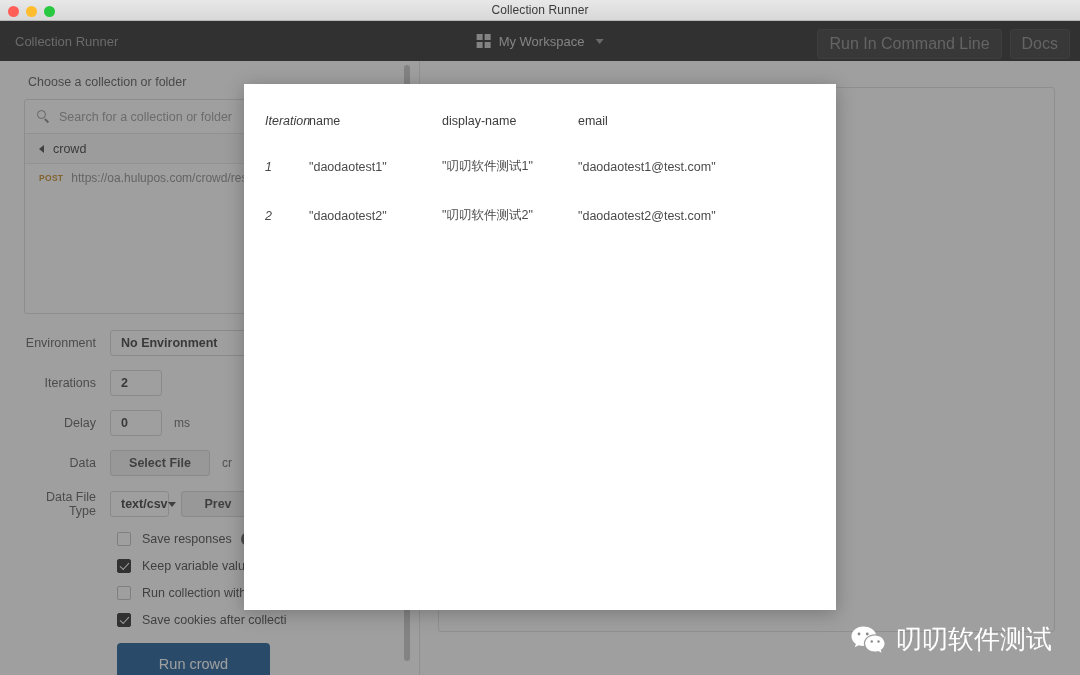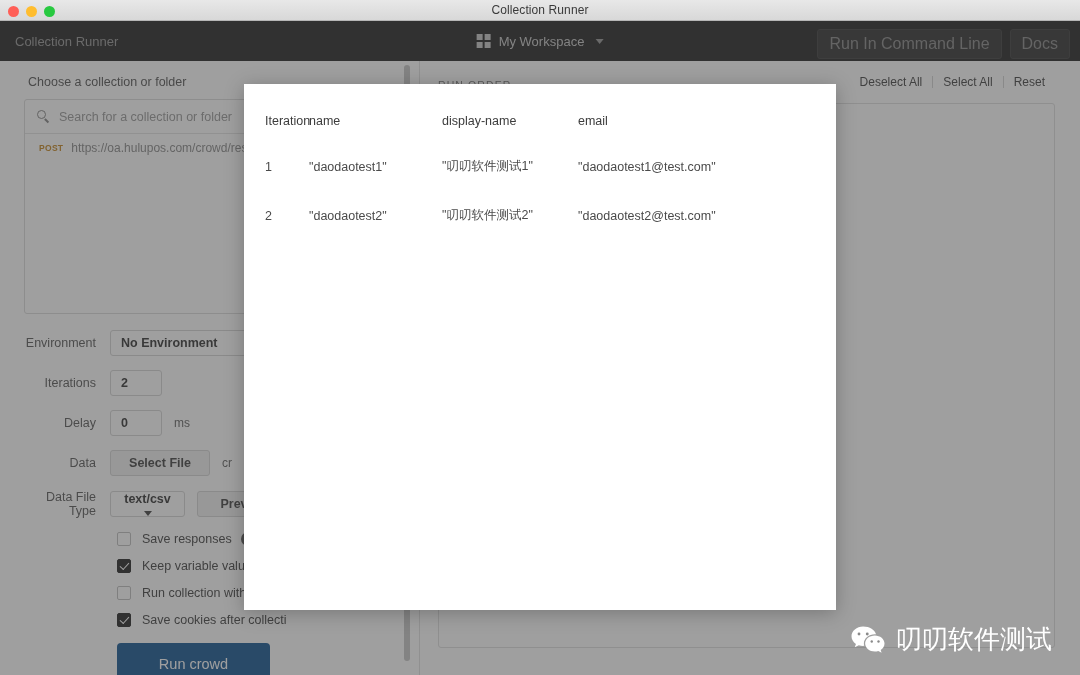--- a/index.html
+++ b/index.html
@@ -135,21 +135,21 @@
     font-size: 12.5px; color: #3c3c3c; padding: 0 10px; font-weight: bold;
   }
   .env-ctrl { width: 180px; }
   .num-ctrl { width: 52px; }
   .unit { font-size: 12px; color: #6a6a6a; margin-left: 12px; }
   .select-file {
     width: 100px; justify-content: center; color: #4a4a4a; background: #f2f2f2;
   }
   .filename { font-size: 12px; color: #6b6b6b; margin-left: 12px; white-space: nowrap; }
   .filetype {
-    width: 75px; justify-content: space-between; flex-direction: column;
+    width: 59px; justify-content: space-between;
   }
   .preview-btn {
     width: 74px; justify-content: center; margin-left: 12px;
     background: #f2f2f2; color: #4a4a4a;
   }
   .caret-sm {
     width: 0; height: 0;
     border-left: 4px solid transparent; border-right: 4px solid transparent;
     border-top: 5px solid #4a4a4a;
   }
@@ -238,21 +238,21 @@
   .modal-body { padding: 30px 0 0 0; }
   .ptable { width: 100%; border-collapse: collapse; table-layout: fixed; }
   .ptable th {
     text-align: left; font-size: 12.5px; font-weight: normal; color: #3c3c3c;
     padding: 0 0 30px 0;
   }
   .ptable td {
     text-align: left; font-size: 12.5px; color: #4a4a4a;
     padding: 0 0 32px 0;
   }
-  .col-iter { width: 65px; padding-left: 21px !important; }
+  .col-iter { width: 65px; padding-left: 21px !important; font-style: italic; }
   .col-name { width: 133px; }
   .col-disp { width: 136px; }
   .col-mail { width: auto; }
 
   
   .watermark {
     position: absolute; right: 28px; bottom: 18px;
     display: flex; align-items: center; gap: 10px;
     z-index: 40;
   }
@@ -301,20 +301,24 @@
         <div class="section-label">Choose a collection or folder</div>
 
         <div class="collbox">
           <div class="searchrow">
             <span class="search-icon">
               <span class="ring"></span>
                 <span class="hndl"></span>
             </span>
             <span class="search-ph">Search for a collection or folder</span>
           </div>
+          <div class="crowdrow">
+            <span class="tri-left"></span>
+            <span class="crowd-name">crowd</span>
+          </div>
           <div class="reqrow">
             <span class="method">POST</span>
             <span class="requrl">https://oa.hulupos.com/crowd/rest/use</span>
           </div>
         </div>
 
         <div class="form">
           <div class="frow">
             <div class="flabel">Environment</div>
             <div class="fctrl env-ctrl">No Environment</div>
@@ -362,30 +366,20 @@
           </div>
 
           <div class="runbtn">Run crowd</div>
         </div>
       </div>
 
       <div class="lscroll"></div>
       <div class="divider"></div>
 
       <div class="rightpane">
-        <div class="rp-head">
-          <div class="runorder">RUN ORDER</div>
-          <div class="rp-actions">
-            <span class="rp-link">Deselect All</span>
-            <span class="rp-sep"></span>
-            <span class="rp-link">Select All</span>
-            <span class="rp-sep"></span>
-            <span class="rp-link">Reset</span>
-          </div>
-        </div>
         <div class="rp-box"></div>
       </div>
 
     </div>
   </div>
 
   <div class="dim"></div>
 
   <div class="modal">
     <div class="modal-body">

